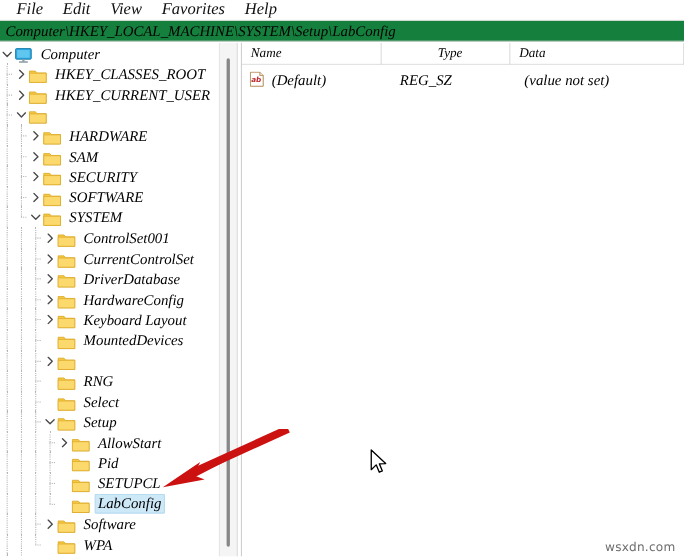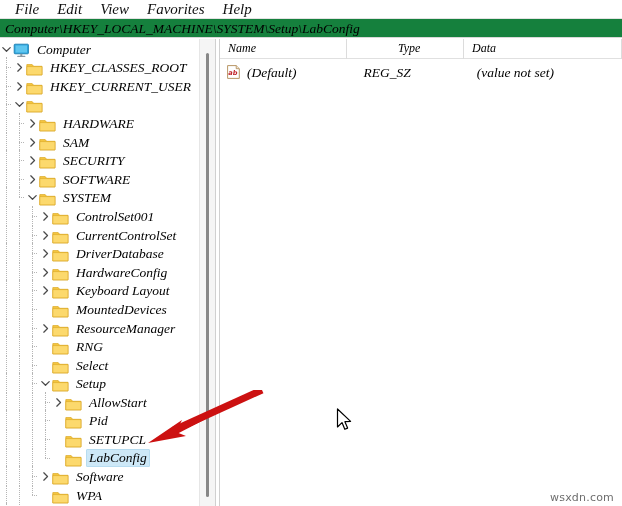--- a/index.html
+++ b/index.html
@@ -485,21 +485,20 @@
           <div class="guide tee"></div>
           <div class="chev">
             <svg viewBox="0 0 9 9" width="9" height="9">
               <path d="M2.8 0.8 L6.5 4.5 L2.8 8.2" fill="none" stroke="#4a4a4a" stroke-width="1.25" stroke-linecap="round" stroke-linejoin="round"></path>
             </svg>
           </div>
           <div class="ficon"><svg viewBox="0 0 17 14" width="17" height="14">
               <path d="M0.8 2.6 h5.4 l1.5 1.7 h8.3 v8.6 h-15.2 z" fill="#f7c843" stroke="#d9a520" stroke-width="0.7"></path>
               <path d="M0.8 4.6 h15.2 v8.3 h-15.2 z" fill="#fcd96d" stroke="#d9a520" stroke-width="0.6"></path>
             </svg></div>
-          <span class="tlabel">ResourceManager</span>
         </div>
         <div class="trow">
           <div class="guide"></div>
           <div class="guide"></div>
           <div class="guide tee"></div>
           <div class="chev"></div>
           <div class="ficon"><svg viewBox="0 0 17 14" width="17" height="14">
               <path d="M0.8 2.6 h5.4 l1.5 1.7 h8.3 v8.6 h-15.2 z" fill="#f7c843" stroke="#d9a520" stroke-width="0.7"></path>
               <path d="M0.8 4.6 h15.2 v8.3 h-15.2 z" fill="#fcd96d" stroke="#d9a520" stroke-width="0.6"></path>
             </svg></div>

